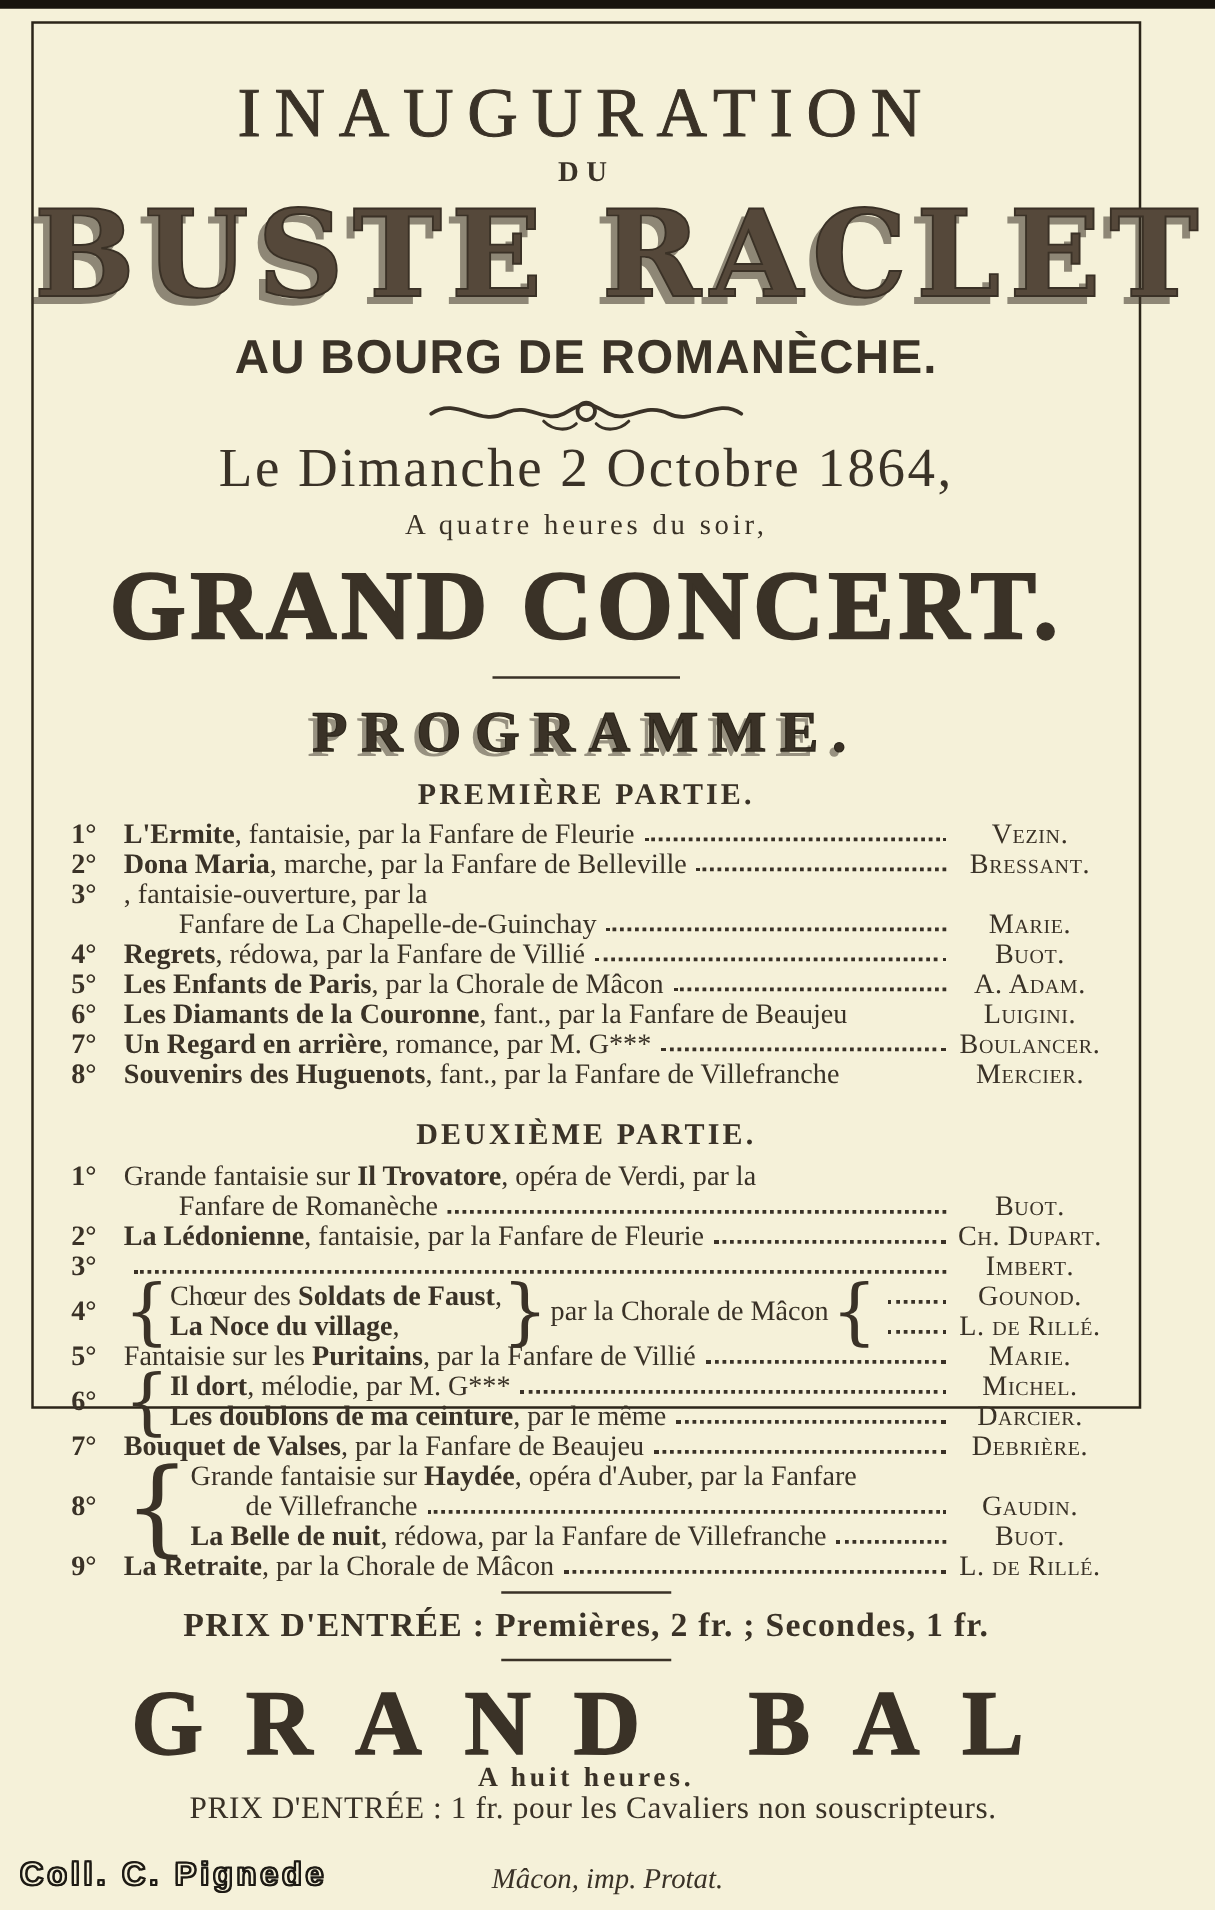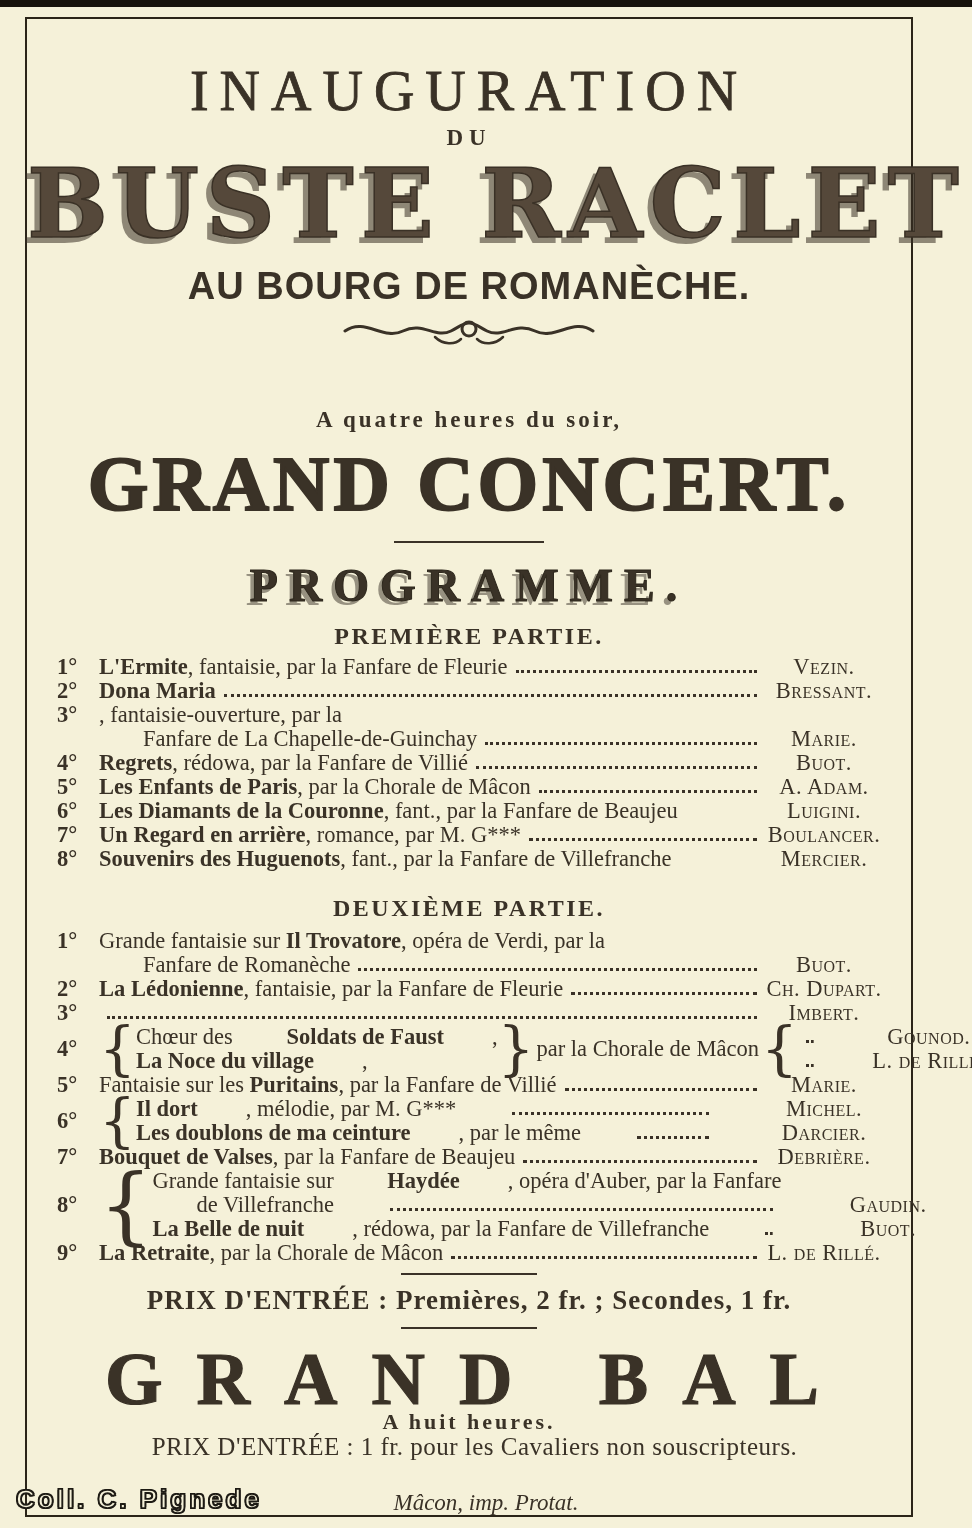--- a/index.html
+++ b/index.html
@@ -4,37 +4,37 @@
 <style>
   html,body{margin:0;padding:0;}
   body{
     width:972px;height:1528px;position:relative;overflow:hidden;
     background:#f5f1d9;
     font-family:"Liberation Serif",serif;
     color:#3a3227;
   }
   .scan-edge{position:absolute;top:0;left:0;width:972px;height:7px;background:#17130d;}
   .frame{
-    position:absolute;left:25px;top:17px;width:888px;height:1500px;
+    position:absolute;left:25px;top:17px;width:888px;height:1110px;
     border:2px solid #2b2519;box-sizing:border-box;
   }
   .abs{position:absolute;left:0;right:0;text-align:center;white-space:nowrap;}
 
   .title{top:40px;font-size:56px;letter-spacing:11px;-webkit-text-stroke:0.8px #3a3227;}
   .du{top:106px;font-size:23px;font-weight:bold;letter-spacing:6px;}
   .bust{
     top:128px;font-size:96px;font-weight:bold;letter-spacing:7px;
     font-family:"DejaVu Serif",serif;color:#55483a;
     -webkit-text-stroke:1.5px #3a3126;
     text-shadow:-6px 6px 0 rgba(56,47,36,0.55);
   }
   .location{top:246px;font-size:38px;font-weight:bold;letter-spacing:1px;font-family:"Liberation Sans",sans-serif;}
   .ornament{top:292px;}
   .date{top:330px;font-size:44px;letter-spacing:2px;}
-  .time{top:388px;font-size:23px;font-weight:bold;letter-spacing:3px;text-align:center;}
+  .time{top:388px;font-size:23px;font-weight:normal;letter-spacing:3px;text-align:center;}
   .event{top:420px;font-size:78px;font-weight:bold;letter-spacing:4px;-webkit-text-stroke:2px #3a3227;}
   .rule{position:absolute;left:0;right:0;margin:0 auto;height:2px;background:#3a3227;}
   .rule-1{top:522px;width:150px;}
   .programme{
     top:540px;font-size:46px;font-weight:bold;letter-spacing:11px;
     -webkit-text-stroke:1px #2e281d;
     text-shadow:-4px 4px 0 rgba(58,50,39,0.5);
   }
   .part-header{font-size:24px;font-weight:bold;letter-spacing:2.5px;}
   .ph1{top:604px;}
@@ -53,21 +53,21 @@
   .comp{width:118px;flex:none;font-variant:small-caps;letter-spacing:0.5px;text-align:center;}
 
   .group{align-items:center;}
   .g2{height:48px;}
   .g3{height:72px;}
   .brace{flex:none;font-family:"DejaVu Serif",serif;font-weight:normal;line-height:0;}
   .b2{font-size:58px;}
   .b3{font-size:84px;}
   .gcol{display:flex;flex-direction:column;flex:none;}
   .gright{display:flex;flex-direction:column;flex:1;}
-  .gline,.grow{display:flex;align-items:flex-end;height:24px;font-size:22.5px;line-height:24px;gap:48px;}
+  .gline,.grow{display:flex;align-items:flex-end;height:24px;font-size:22.5px;line-height:24px;}
   .gmid{flex:none;font-size:22.5px;margin:0 2px;}
 
   .rule-2{top:1254px;width:136px;}
   .pricing{top:1266px;font-size:27px;font-weight:bold;letter-spacing:1px;}
   .rule-3{top:1308px;width:136px;}
   .bal-title{top:1318px;font-size:74px;font-weight:bold;letter-spacing:34px;-webkit-text-stroke:1.2px #3a3227;padding-left:20px;}
   .bal-time{top:1390px;font-size:22px;font-weight:bold;letter-spacing:3px;}
   .bal-price{top:1414px;font-size:25px;letter-spacing:0.5px;padding-left:11px;}
 
   .watermark{
@@ -91,38 +91,40 @@
   <div class="abs location">AU BOURG DE ROMANÈCHE.</div>
 
   <div class="abs ornament">
     <svg width="260" height="36" viewBox="0 0 260 36" fill="none" xmlns="http://www.w3.org/2000/svg">
       <path d="M6 20 C 26 6, 44 30, 64 20 C 84 10, 96 28, 112 20 C 120 16, 124 12, 130 12 C 136 12, 140 16, 148 20 C 164 28, 176 10, 196 20 C 216 30, 234 6, 254 20" stroke="#3a3227" stroke-width="3" stroke-linecap="round"></path>
       <circle cx="130" cy="18" r="7" stroke="#3a3227" stroke-width="3"></circle>
       <path d="M96 26 C 104 34, 116 34, 122 28 M164 26 C 156 34, 144 34, 138 28" stroke="#3a3227" stroke-width="2.5" stroke-linecap="round"></path>
     </svg>
   </div>
 
+  <div class="abs date">Le Dimanche 2 Octobre 1864,</div>
   <div class="abs time">A quatre heures du soir,</div>
   <div class="abs event">GRAND CONCERT.</div>
   <div class="rule rule-1"></div>
   <div class="abs part-header ph1">PREMIÈRE PARTIE.</div>
 
   <div class="abs programme">PROGRAMME.</div>
 
   <div class="plist plist1">
     <div class="row">
       <span class="num">1°</span>
       <span class="bold">L'Ermite</span>
       <span>, fantaisie, par la Fanfare de Fleurie</span>
       <span class="leader"></span>
       <span class="comp">Vezin.</span>
     </div>
     <div class="row">
       <span class="num">2°</span>
       <span class="bold">Dona Maria</span>
+      <span>, marche, par la Fanfare de Belleville</span>
       <span class="leader"></span>
       <span class="comp">Bressant.</span>
     </div>
     <div class="row noleader">
       <span class="num">3°</span>
       <span>, fantaisie-ouverture, par la</span>
     </div>
     <div class="row">
       <span class="num"></span>
       <span class="indent">Fanfare de La Chapelle-de-Guinchay</span>

